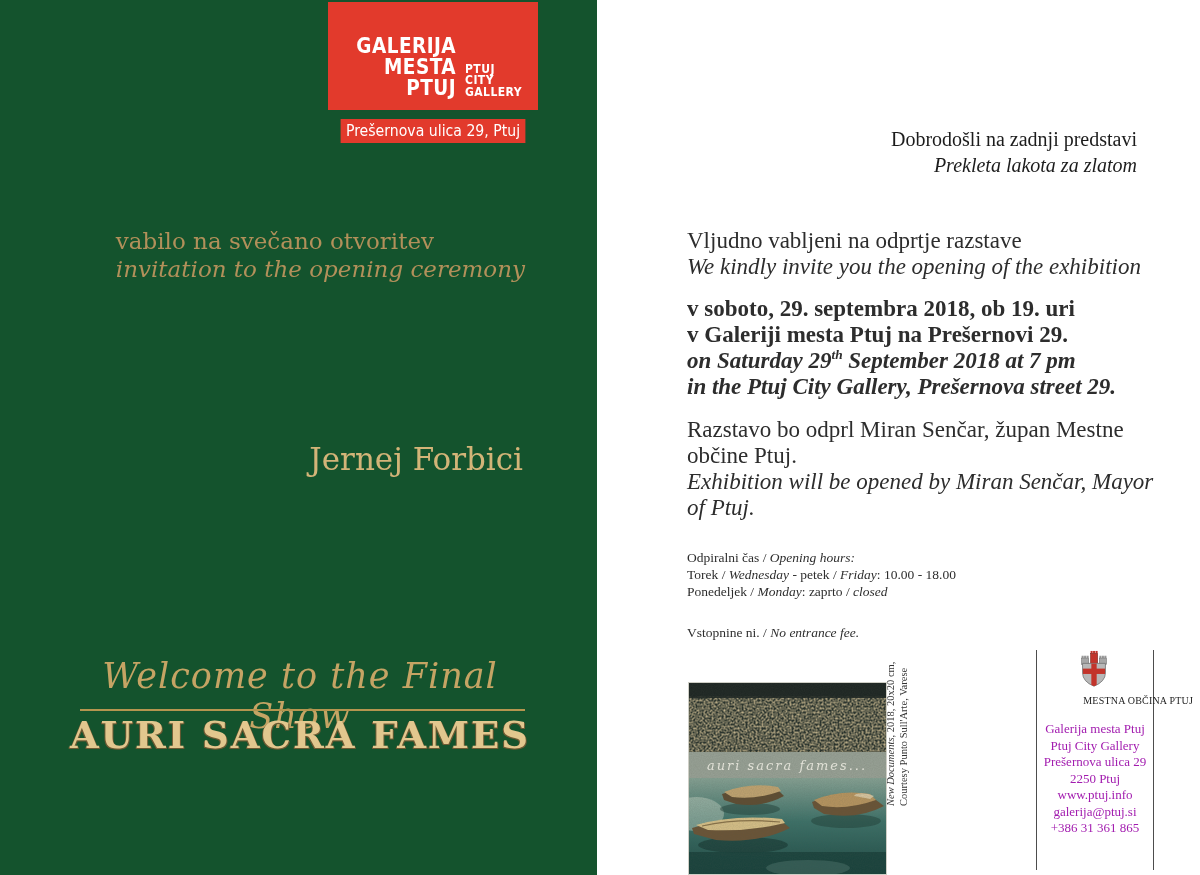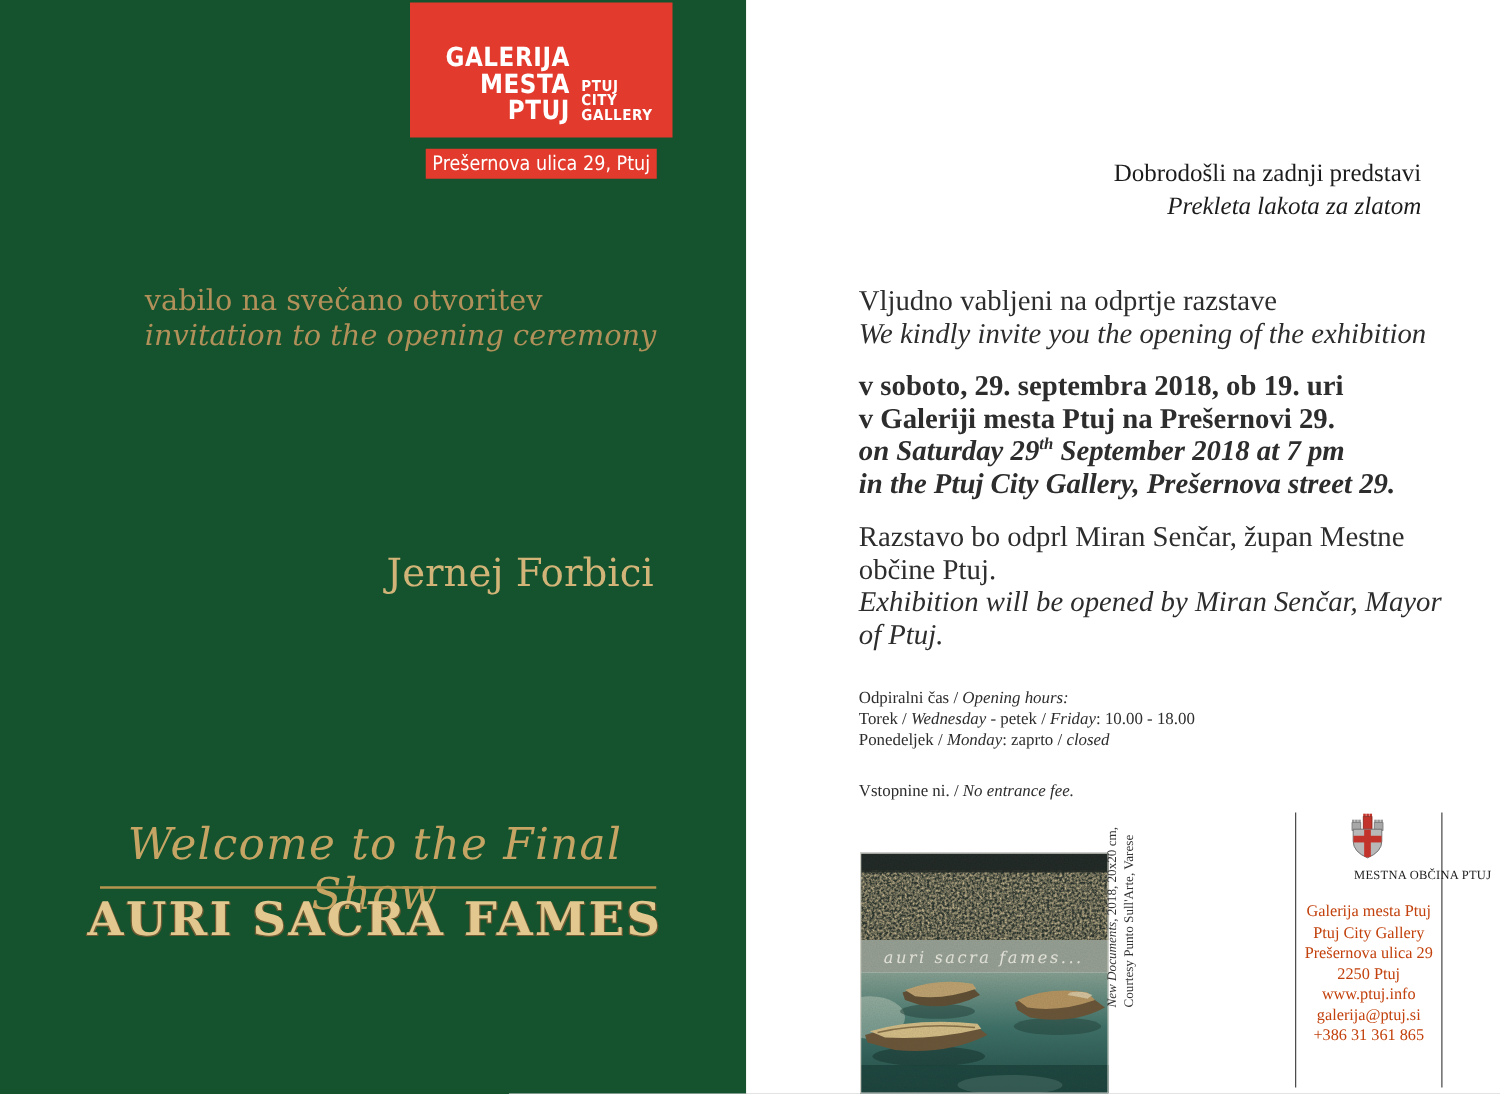--- a/index.html
+++ b/index.html
@@ -49,21 +49,21 @@
   #caption{left:287px;top:676px;height:130px;writing-mode:vertical-rl;transform:rotate(180deg);
            font-size:10.5px;line-height:13px;color:#333;white-space:nowrap;}
 
   .vline{width:1px;height:220px;background:#4d4d4d;top:650px;}
   #vline-left{left:439px;}
   #vline-right{left:556px;}
   #crest{left:477px;top:650px;width:40px;height:42px;}
   #muni-name{left:437px;top:695px;width:122px;text-align:right;font-size:10px;font-weight:normal;
              letter-spacing:.2px;color:#1d1d1d;white-space:nowrap;margin-left:37px;}
   #gallery-address{left:433px;top:721px;width:130px;text-align:center;font-size:13px;
-                   line-height:16.5px;color:#c2410c;}
+                   line-height:16.5px;color:#a21caf;}
 </style>
 </head>
 <body>
 
 <div id="stage">
 
   <div id="front" class="abs">
 
     <div id="logo-box" class="abs">
       <div class="logo-title">

